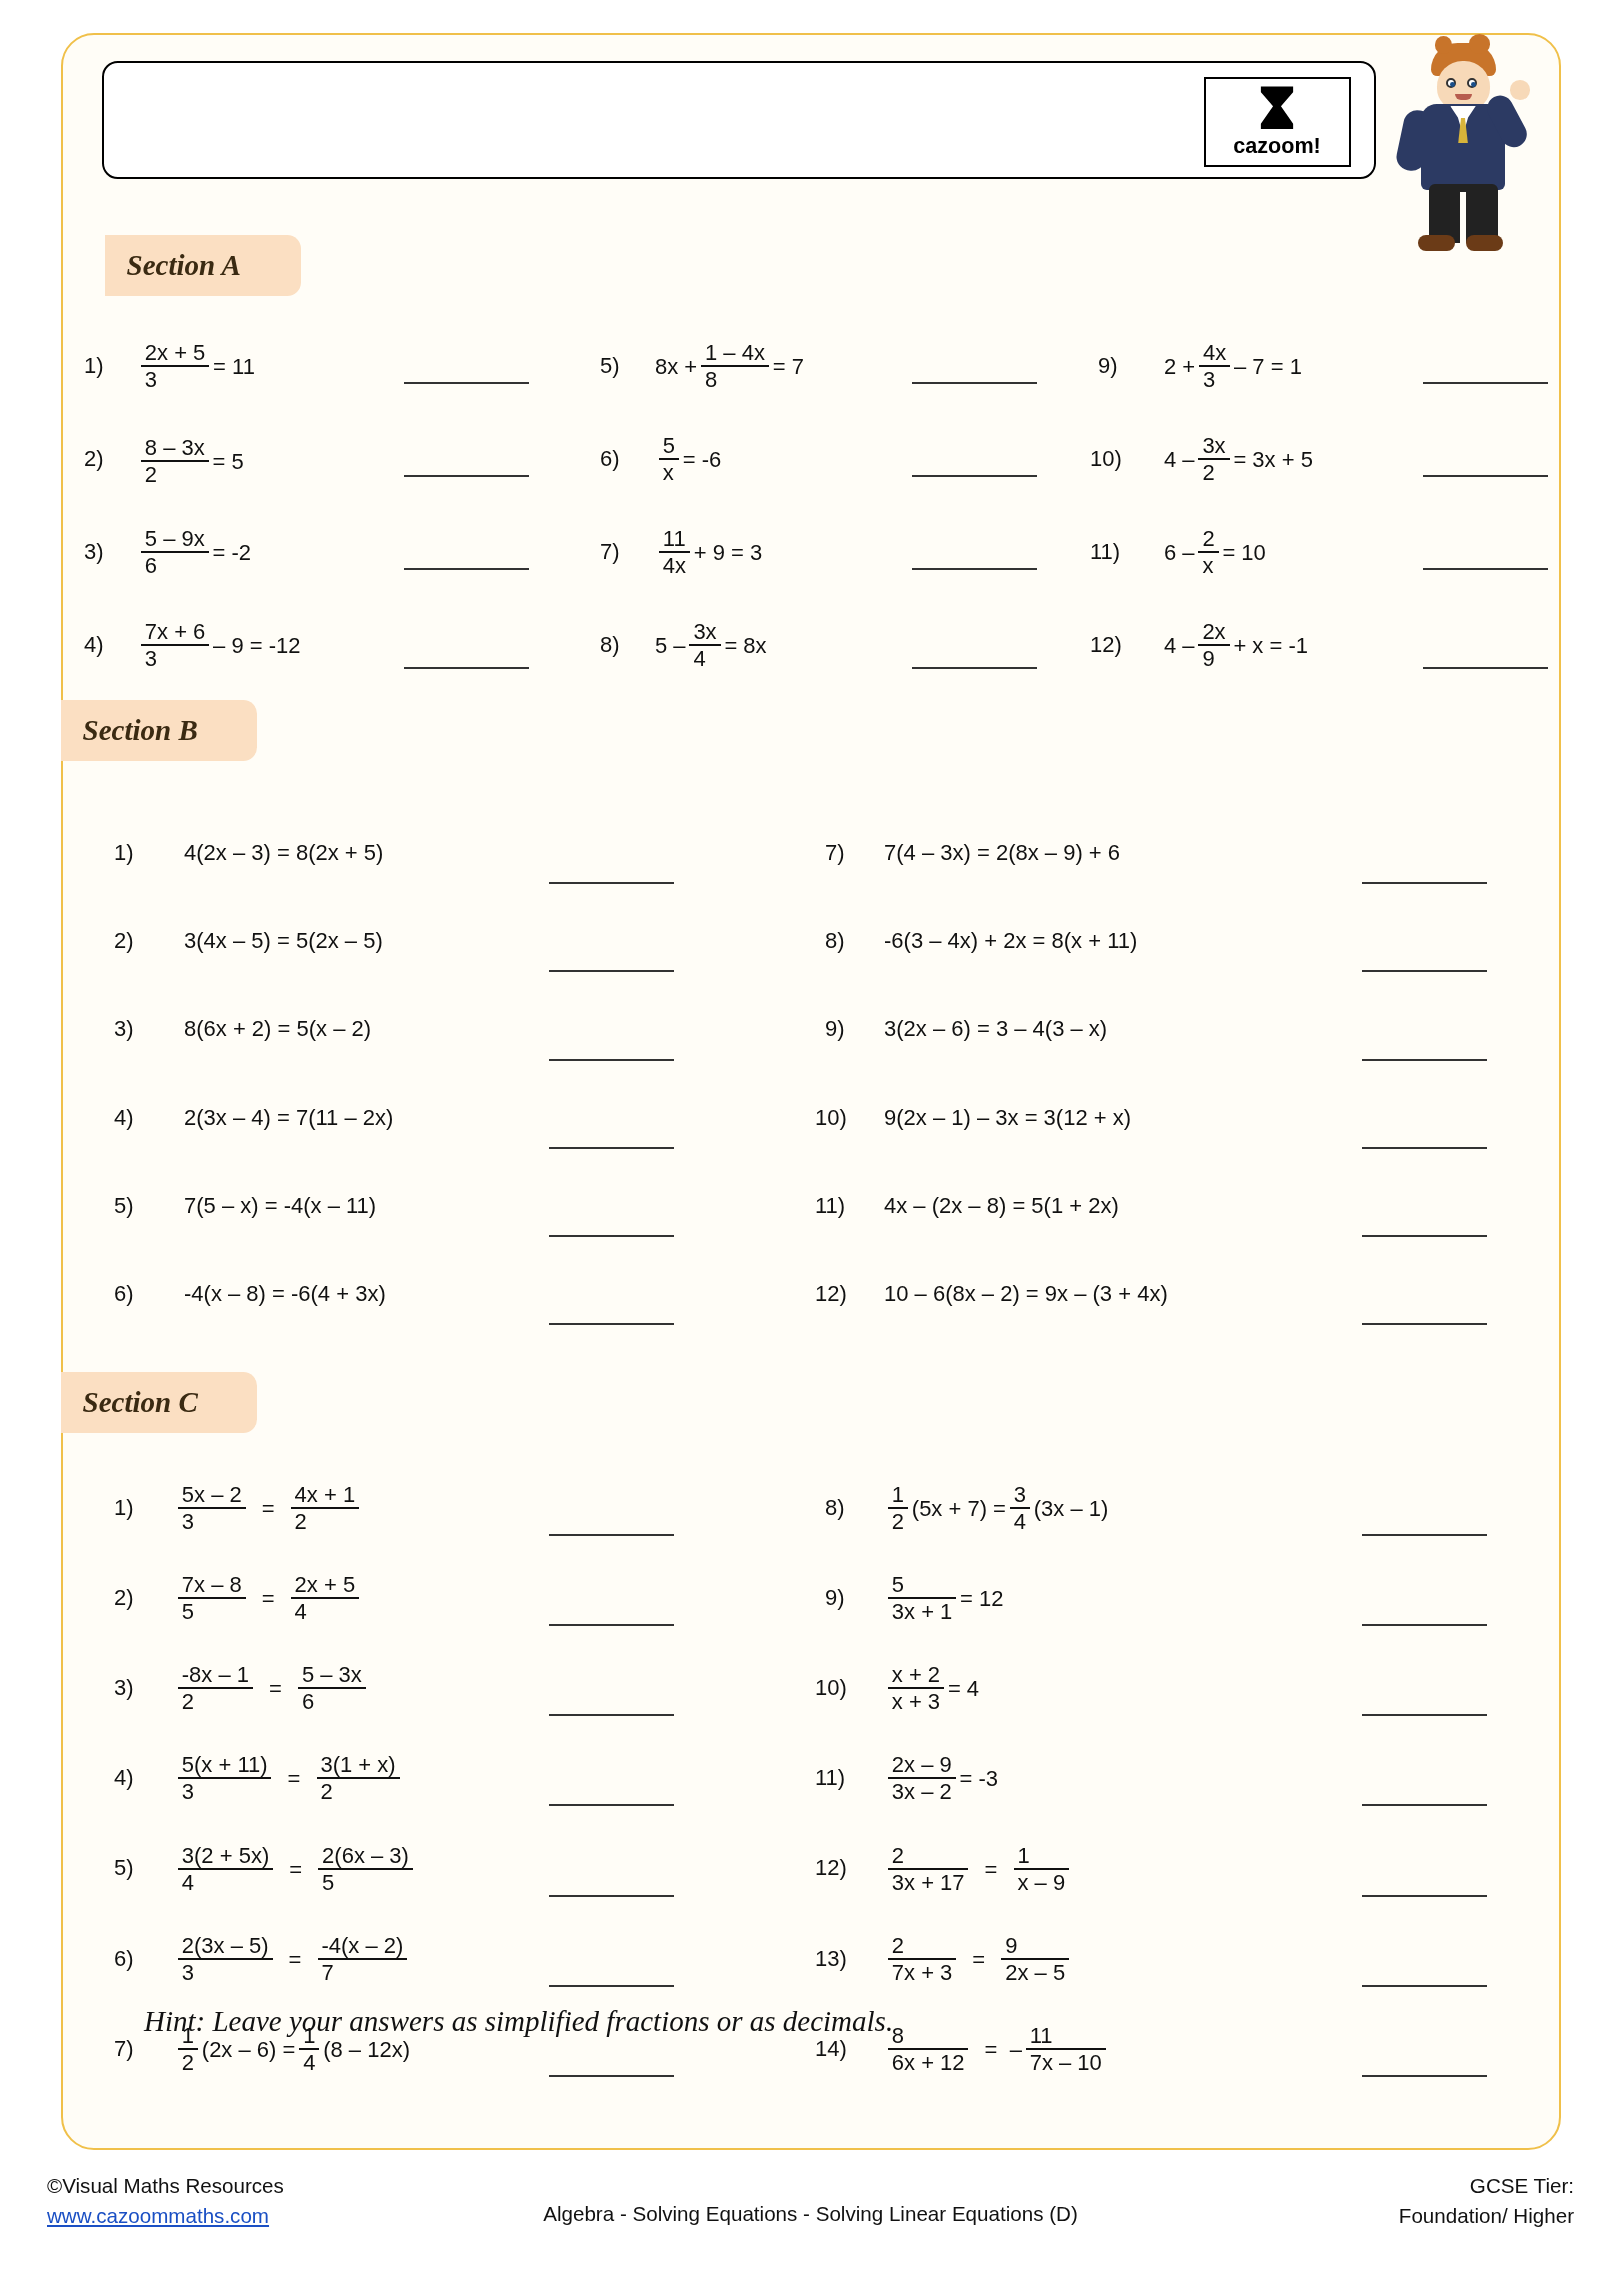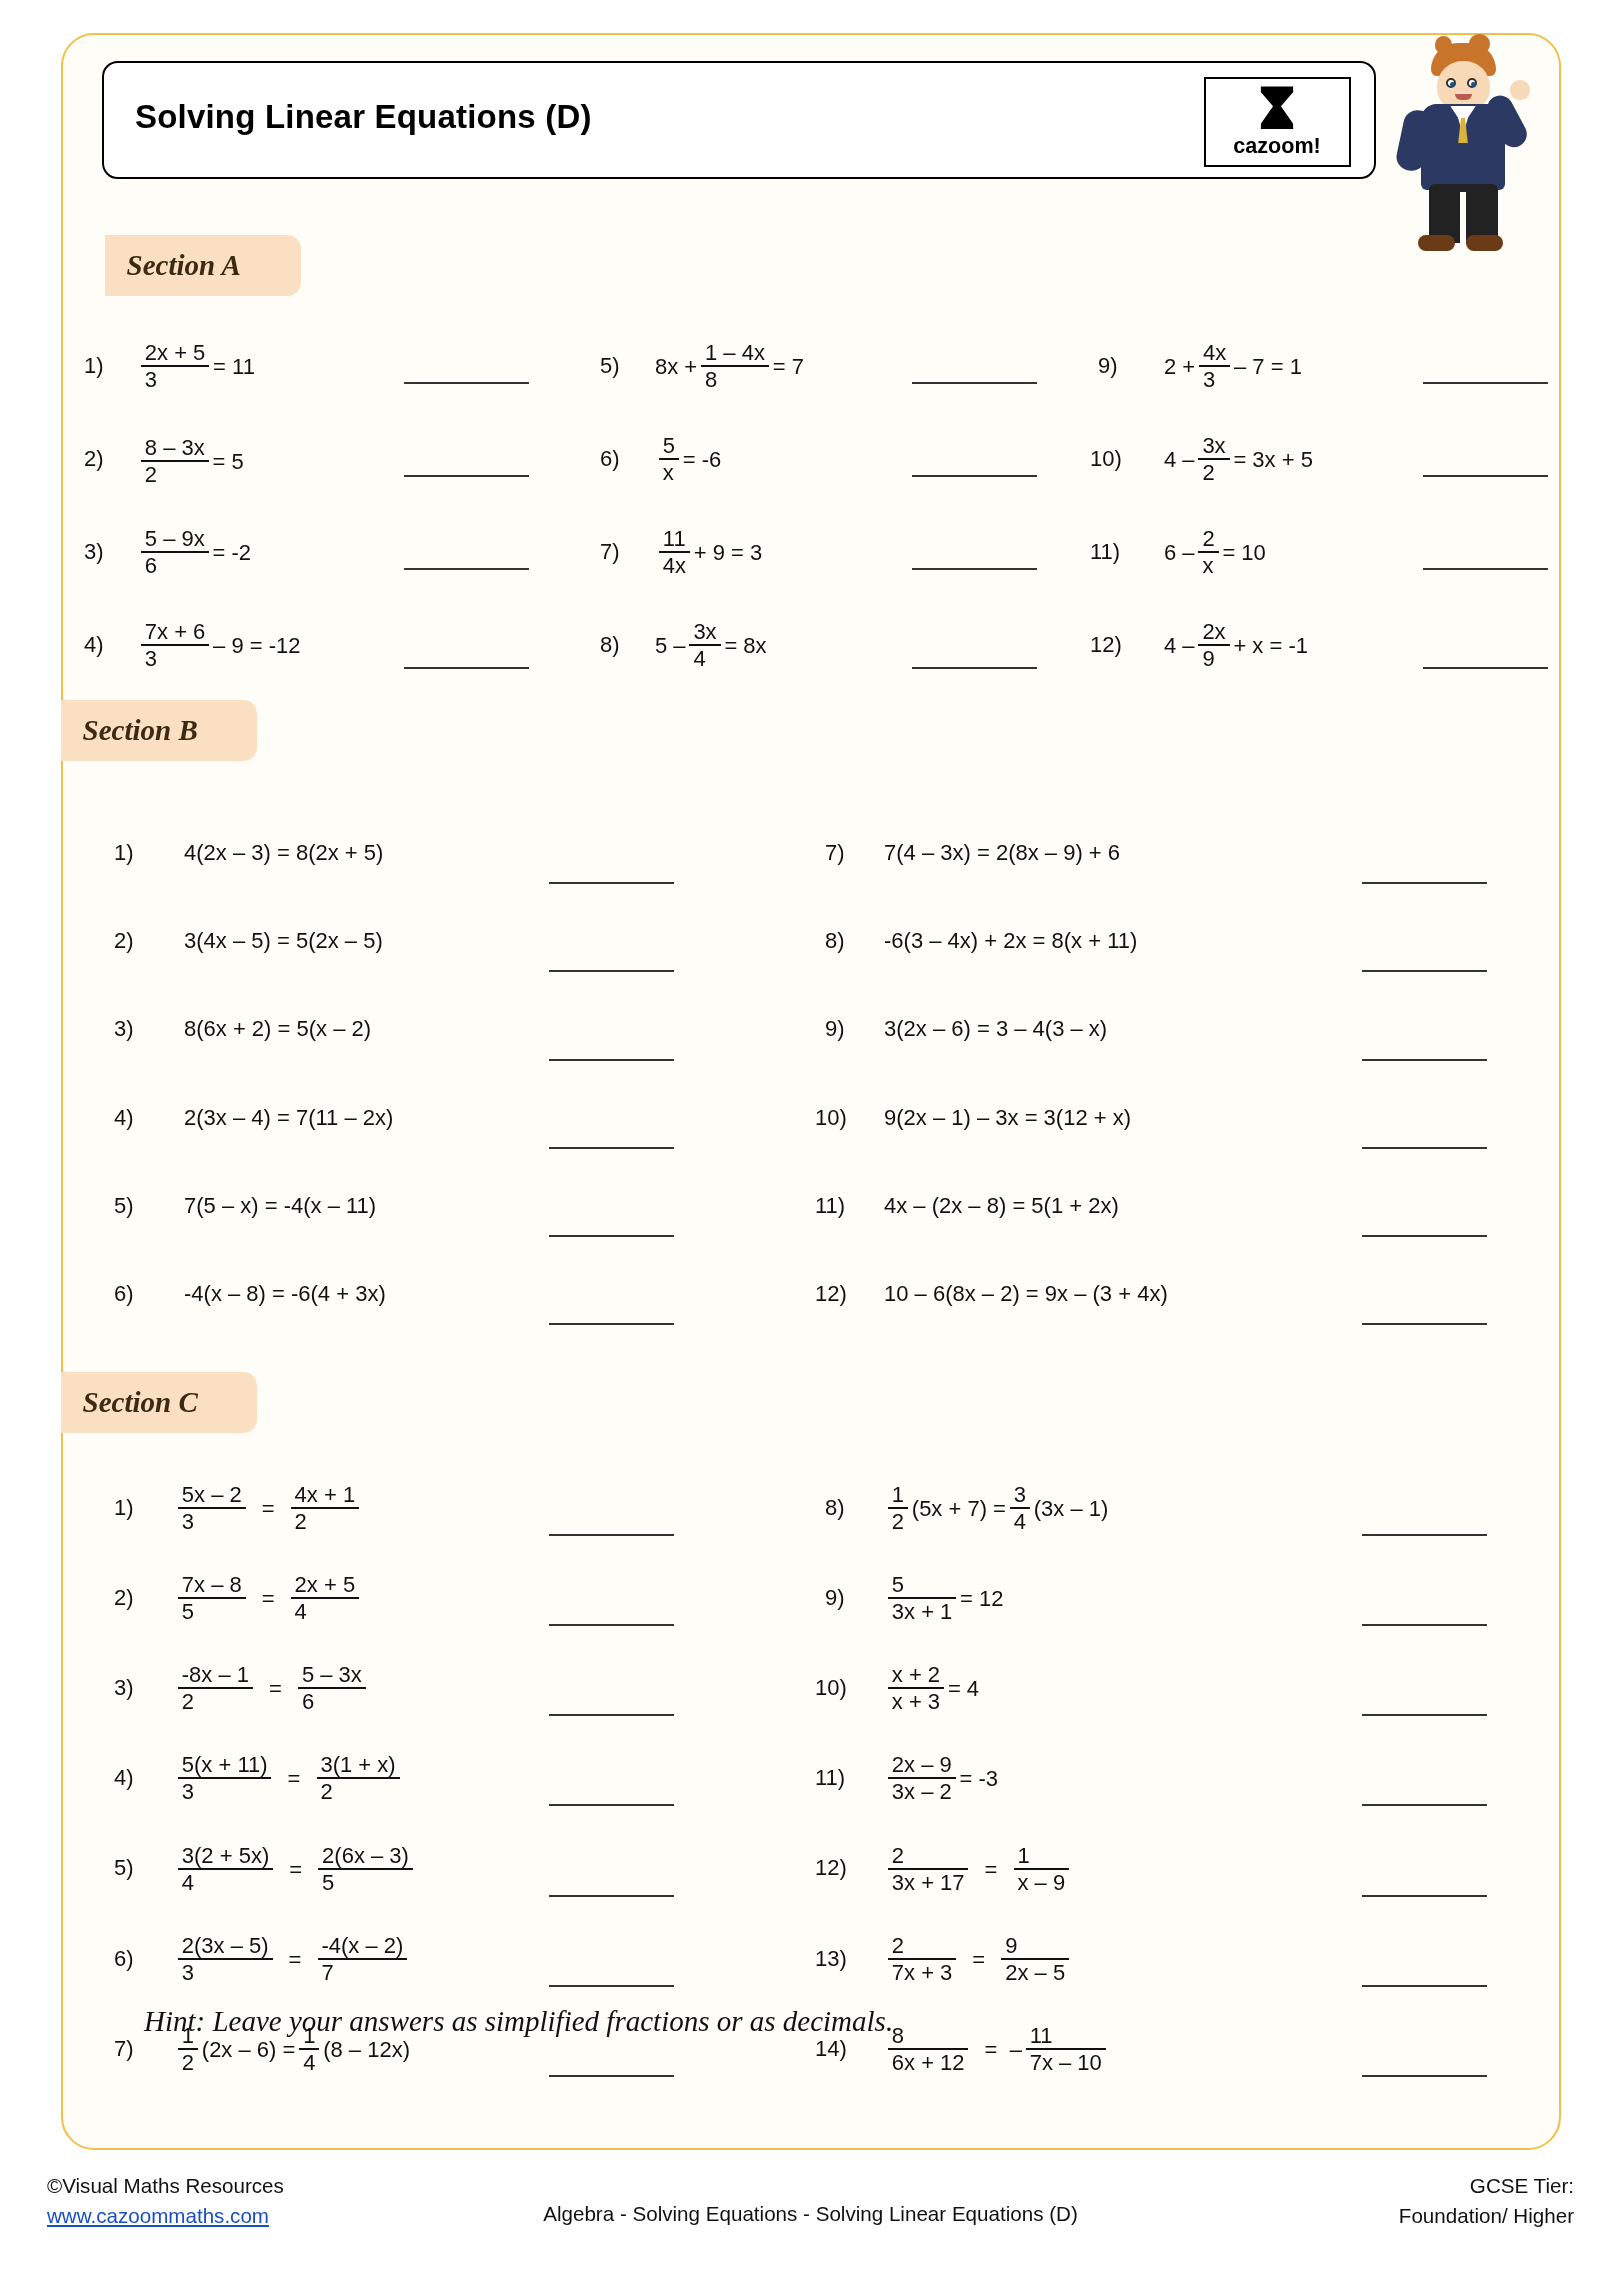--- a/index.html
+++ b/index.html
@@ -127,21 +127,20 @@
   .footer .left a { color: #1a4fc4; text-decoration: underline; }
   .footer .center { position: absolute; left: 0; right: 0; top: 31px; text-align: center; font-size: 20.6px; color: #111; }
   .footer .right { position: absolute; right: 47px; top: 0; text-align: right; font-size: 20.6px; color: #111; line-height: 1.45; }
 </style>
 </head>
 <body>
 
 <div class="page-frame"></div>
 
 <div class="title-box">
-  <div class="title-text">Solving Linear Equations (D)</div>
   <div class="logo-box">
     <div class="logo-glyph"></div>
     <div class="logo-word">cazoom!</div>
   </div>
 </div>
 
 <div class="mascot">
   <div class="m-hair"></div>
   <div class="m-face">
     <div class="m-eye l">

